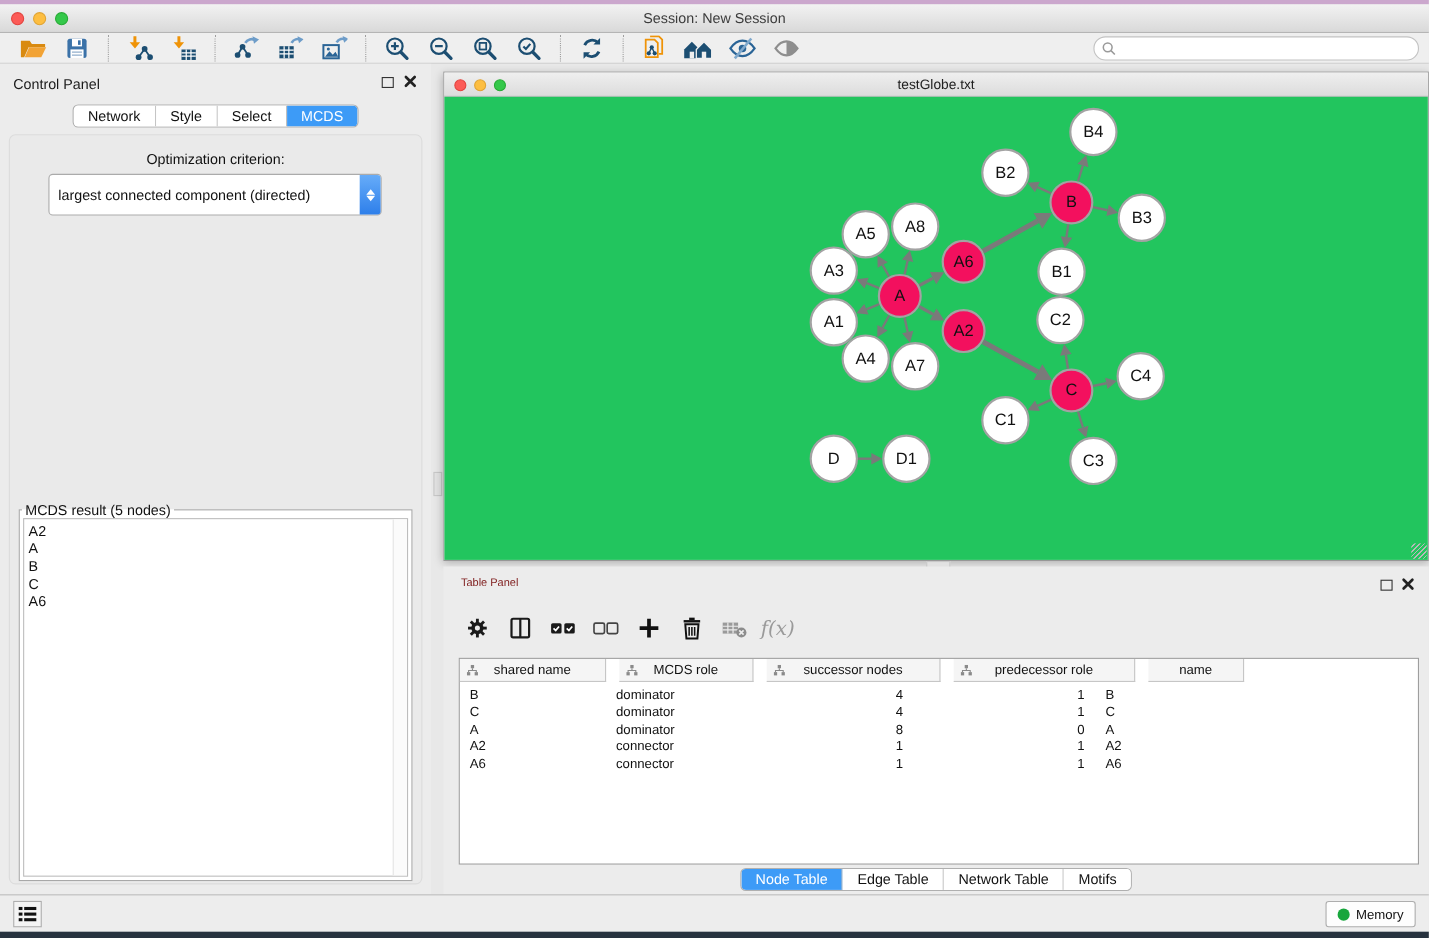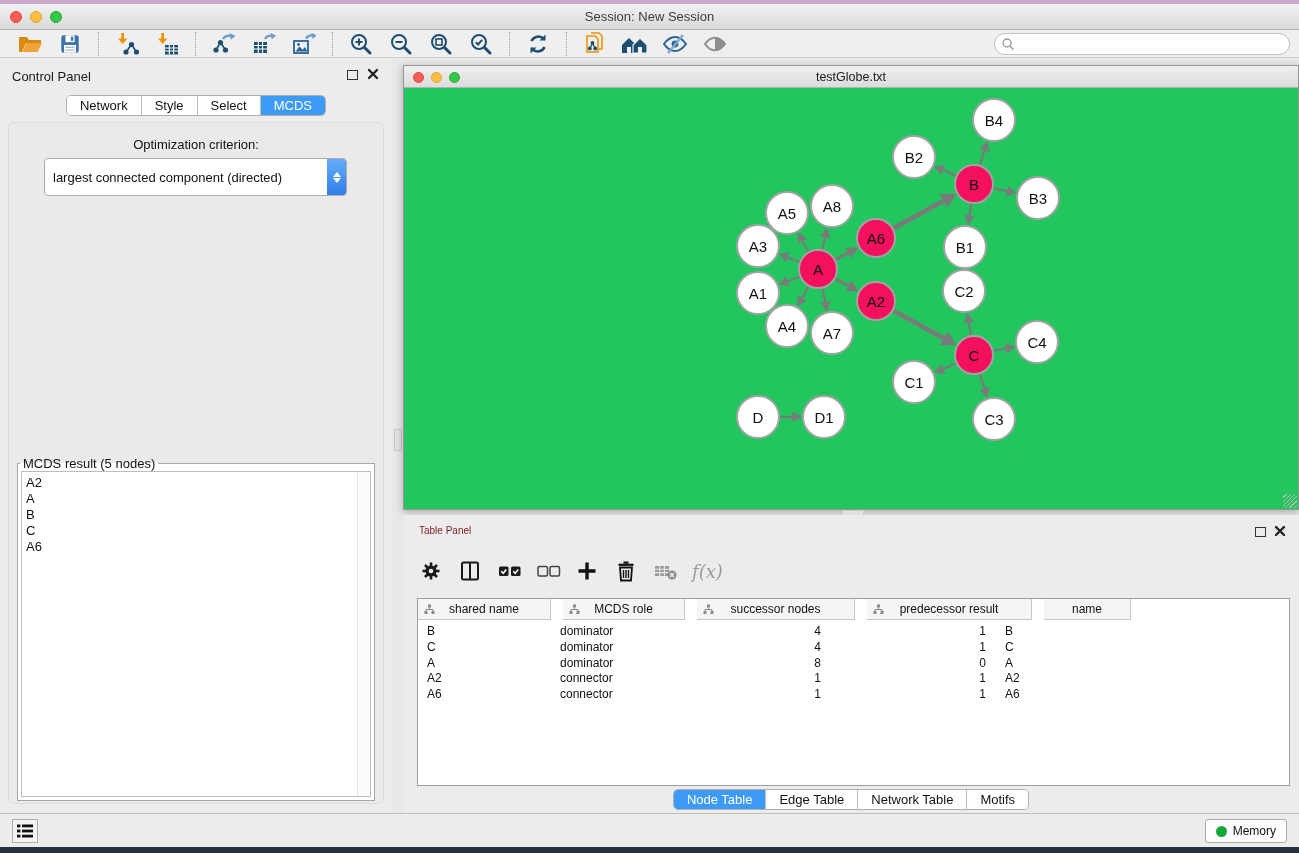--- a/index.html
+++ b/index.html
@@ -86,21 +86,21 @@
   .nw-canvas { position:absolute; left:0; top:22px; right:0; bottom:0; background:#22c55e;padding-left:47px; }
   .nw-canvas svg { display:block; }
   .nw-grip { position:absolute; right:1px; bottom:1px; width:14px; height:14px;
     background:repeating-linear-gradient(135deg, transparent 0 2px, #B9B9B9 2px 3px); }
 
   
   .table-panel { position:absolute; left:403px; top:457px; right:0; bottom:0; background:#ECECEC; }
   .tp-title { position:absolute; left:16px; top:10px; font-size:10px; color:#7f1d1d; }
   .tp-float { right:33px; } .tp-close { right:13px; }
   .tp-toolbar { position:absolute; left:16px; top:40px; height:32px; display:flex; align-items:center; gap:9px; }
-  .tp-btn { width:30px; height:28px; display:flex; align-items:center; justify-content:flex-start; }
+  .tp-btn { width:30px; height:28px; display:flex; align-items:center; justify-content:center; }
   .fx-label { font-family:"DejaVu Serif", serif; font-style:italic; font-size:18px; color:#9A9A9A; }
 
   .tp-table { position:absolute; left:14px; right:9px; top:83px; height:188px; background:#FFF; border:1px solid #9E9E9E; overflow:hidden; }
   .tp-thead { display:flex; height:21px;gap:12px; }
   .th-cell { position:relative; height:21px; background:#F5F5F5; border-right:1px solid #C6C6C6; border-bottom:1px solid #C6C6C6;
     display:flex; align-items:center; justify-content:center; font-size:12px; color:#111; }
   .th-cell .tree-ico { position:absolute; left:6px; top:5px; }
   .tp-tbody { padding-top:4px; }
   .t-row { display:flex; height:15.8px; }
   .t-cell { font-size:12px; color:#111; line-height:15.8px; white-space:nowrap; overflow:hidden; }
@@ -592,21 +592,21 @@
               </svg>
               <span>successor nodes</span>
             </div>
             <div class="th-cell" style="width: 165px;">
               <svg class="tree-ico" width="11" height="11" viewBox="0 0 11 11">
                 <rect x="4" y="0.5" width="3" height="3" fill="#8A8A8A"></rect>
                 <rect x="0.5" y="7" width="3" height="3" fill="#8A8A8A"></rect>
                 <rect x="7.5" y="7" width="3" height="3" fill="#8A8A8A"></rect>
                 <path d="M5.5 3.5v2M2 7V5.5h7V7" stroke="#8A8A8A" fill="none"></path>
               </svg>
-              <span>predecessor result</span>
+              <span>predecessor role</span>
             </div>
             <div class="th-cell" style="width: 87px;">
               <span>name</span>
             </div>
           </div>
         <div class="tp-tbody">
             <div class="t-row">
               <div class="t-cell" style="width: 133px; text-align: left; padding: 0px 0px 0px 9px;">B</div>
               <div class="t-cell" style="width: 122px; text-align: left; padding: 0px 0px 0px 9px;">dominator</div>
               <div class="t-cell" style="width: 158px; text-align: right; padding: 0px 10px 0px 0px;">4</div>

